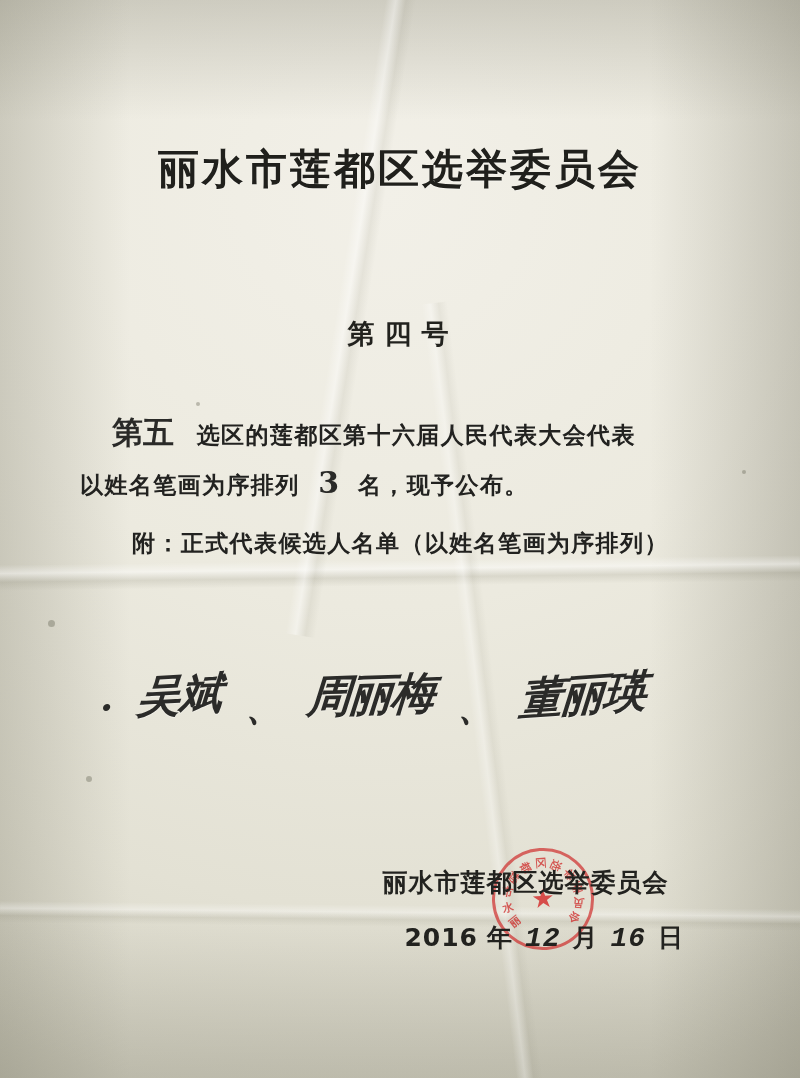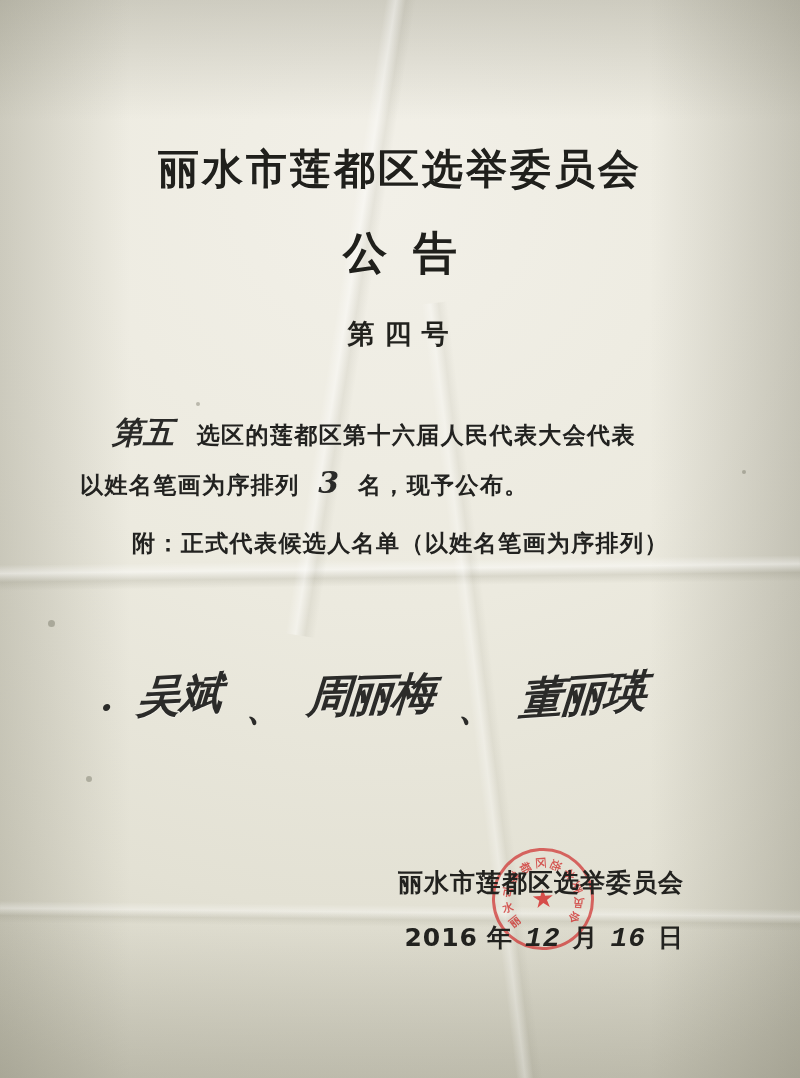--- a/index.html
+++ b/index.html
@@ -82,21 +82,20 @@
 
   
   .content {
     position: absolute;
     inset: 0;
     color: #23231f;
   }
   .cn {
     font-family: "DejaVu Sans", sans-serif;
     font-weight: bold;
-    text-align: right;
   }
   .title {
     position: absolute;
     top: 142px;
     left: 0; right: 0;
     text-align: center;
     font-size: 41px;
     letter-spacing: 3px;
     color: #20201c;
     text-shadow: 0 1px 0 rgba(255,255,255,0.35);
@@ -131,21 +130,20 @@
   .line {
     font-size: 23px;
     line-height: 48px;
     letter-spacing: 1.4px;
     color: #222220;
     white-space: nowrap;
   }
   .line.l1 { text-indent: 26px; }
   .hand {
     font-family: "DejaVu Serif", serif;
-    font-style: italic;
     font-weight: bold;
     color: #2a2a28;
     letter-spacing: 0;
   }
   .hand.big {
     font-size: 31px;
     padding: 0 14px 0 6px;
   }
   .hand.num {
     font-size: 30px;
@@ -266,21 +264,20 @@
 
   <div class="speck" style="left:48px; top:620px; width:7px; height:7px;"></div>
   <div class="speck" style="left:86px; top:776px; width:6px; height:6px;"></div>
   <div class="speck" style="left:196px; top:402px; width:4px; height:4px;"></div>
   <div class="speck" style="left:742px; top:470px; width:4px; height:4px;"></div>
 
   <div class="content">
 
     <div class="title cn">丽水市莲都区选举委员会</div>
 
-    <div class="doc-type cn">公告</div>
 
     <div class="doc-number cn">第四号</div>
 
     <div class="body-block">
       <div class="line l1">
         <span class="hand big">第五</span>
         <span class="cn">选区的莲都区第十六届人民代表大会代表</span>
       </div>
       <div class="line">
         <span class="cn">以姓名笔画为序排列</span>

